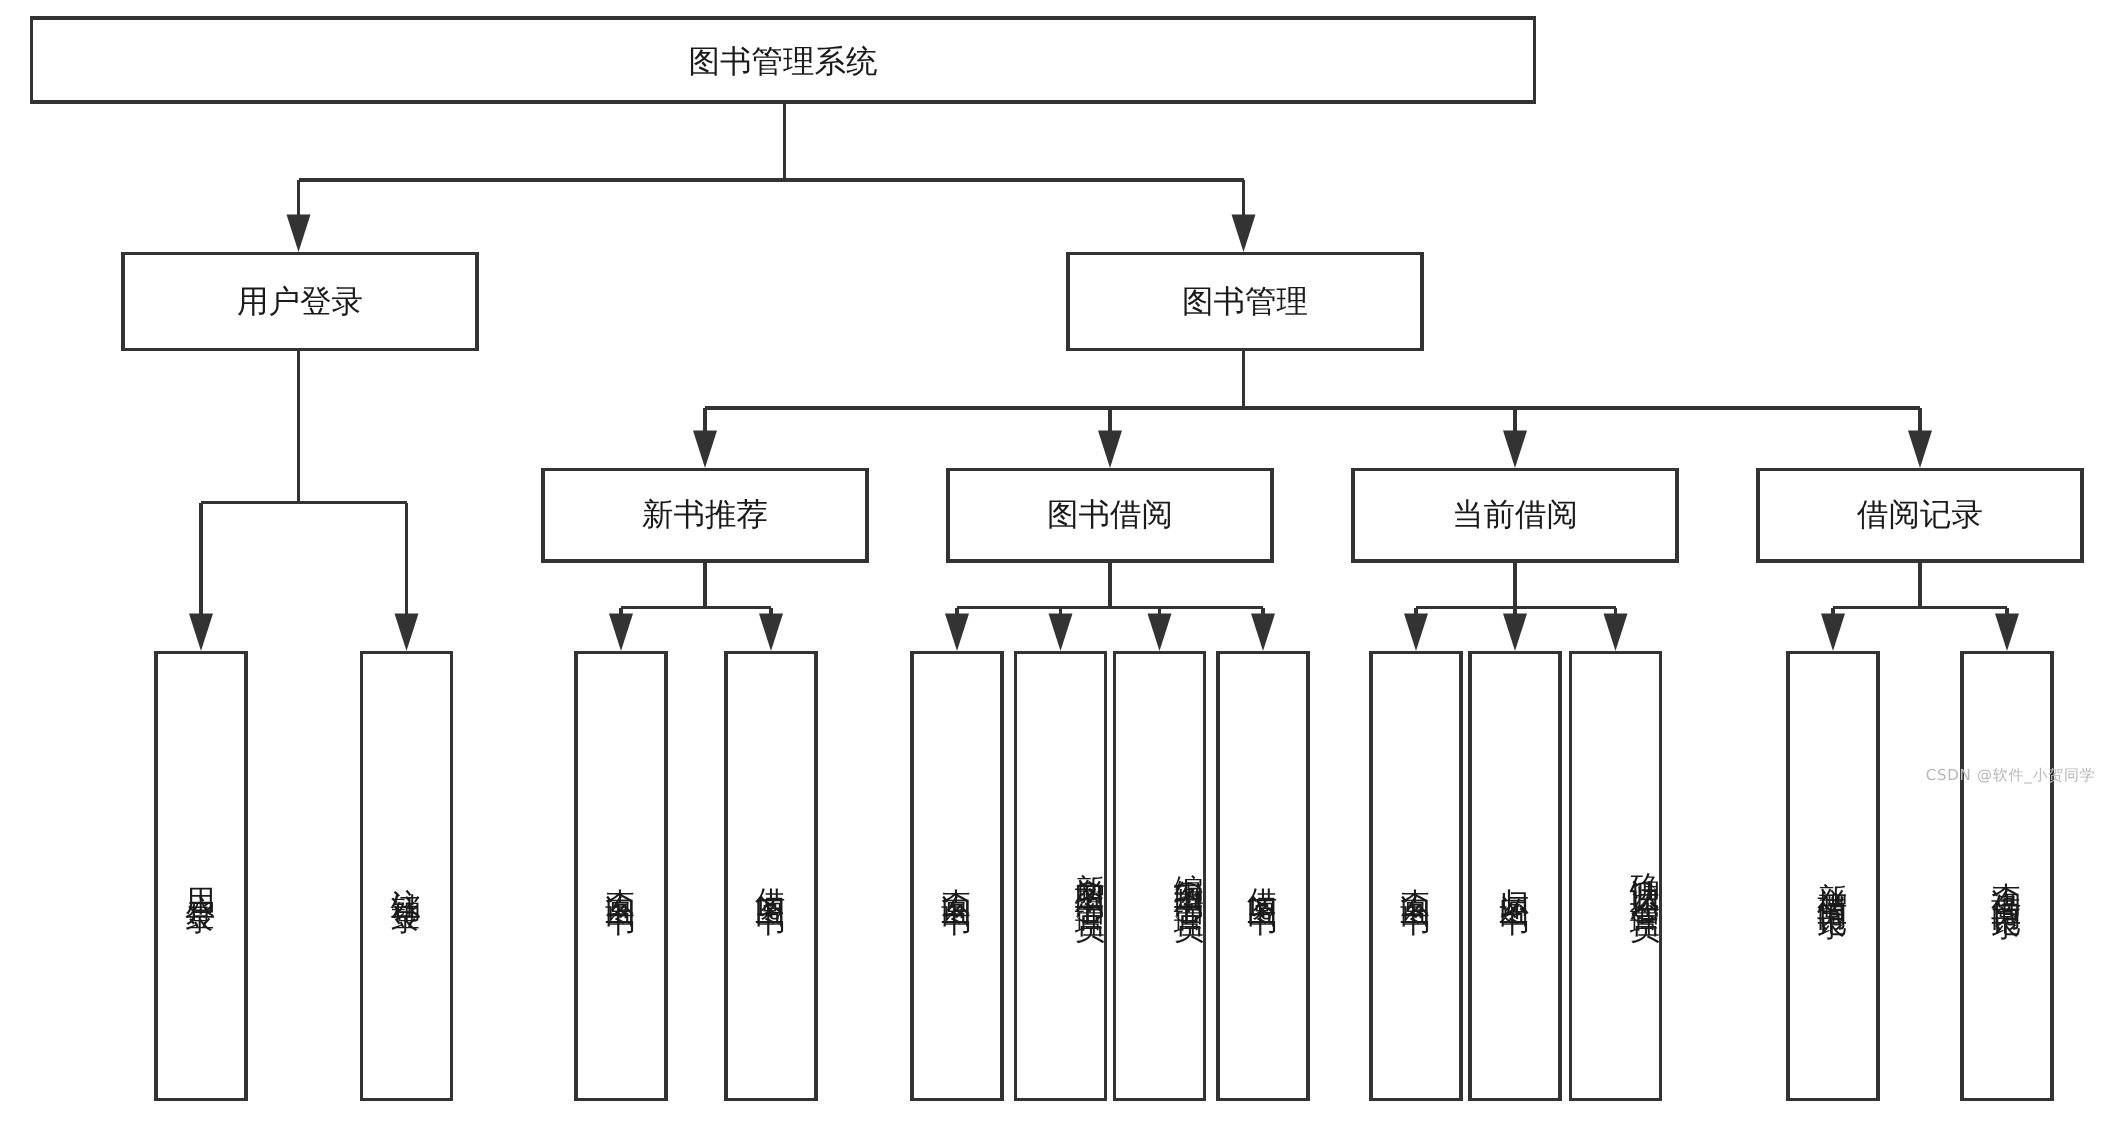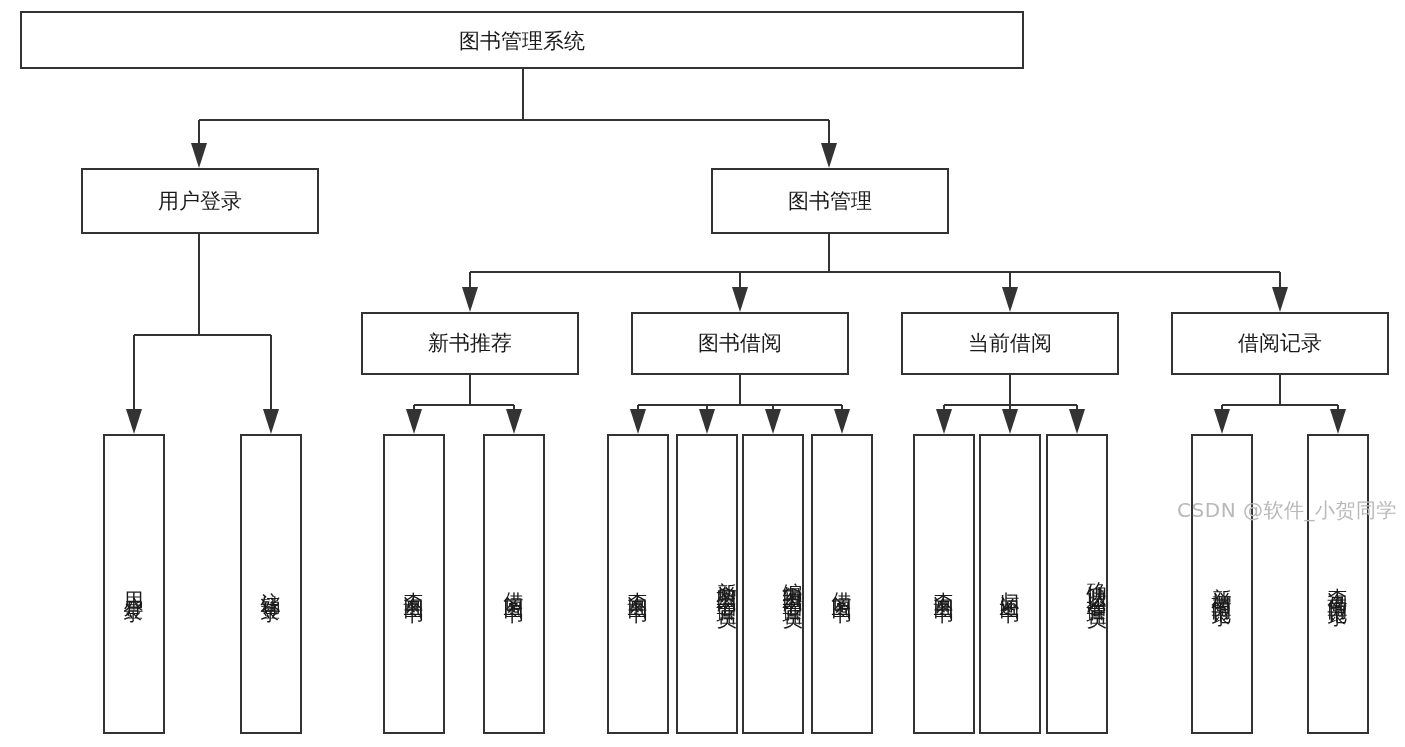--- a/index.html
+++ b/index.html
@@ -67,21 +67,21 @@
     align-items: center;
     justify-content: center;
     pointer-events: none;
     user-select: none;
   }
   .watermark {
     position: absolute;
     right: 8px;
     bottom: 6px;
     font-family: "DejaVu Sans", "Liberation Sans", sans-serif;
-    font-size: 20px;
+    font-size: 10px;
     color: #b8b8b8;
     letter-spacing: 0.5px;
     white-space: nowrap;
     user-select: none;
   }
 </style>
 </head>
 <body>
 
 <div id="diagram-root">

